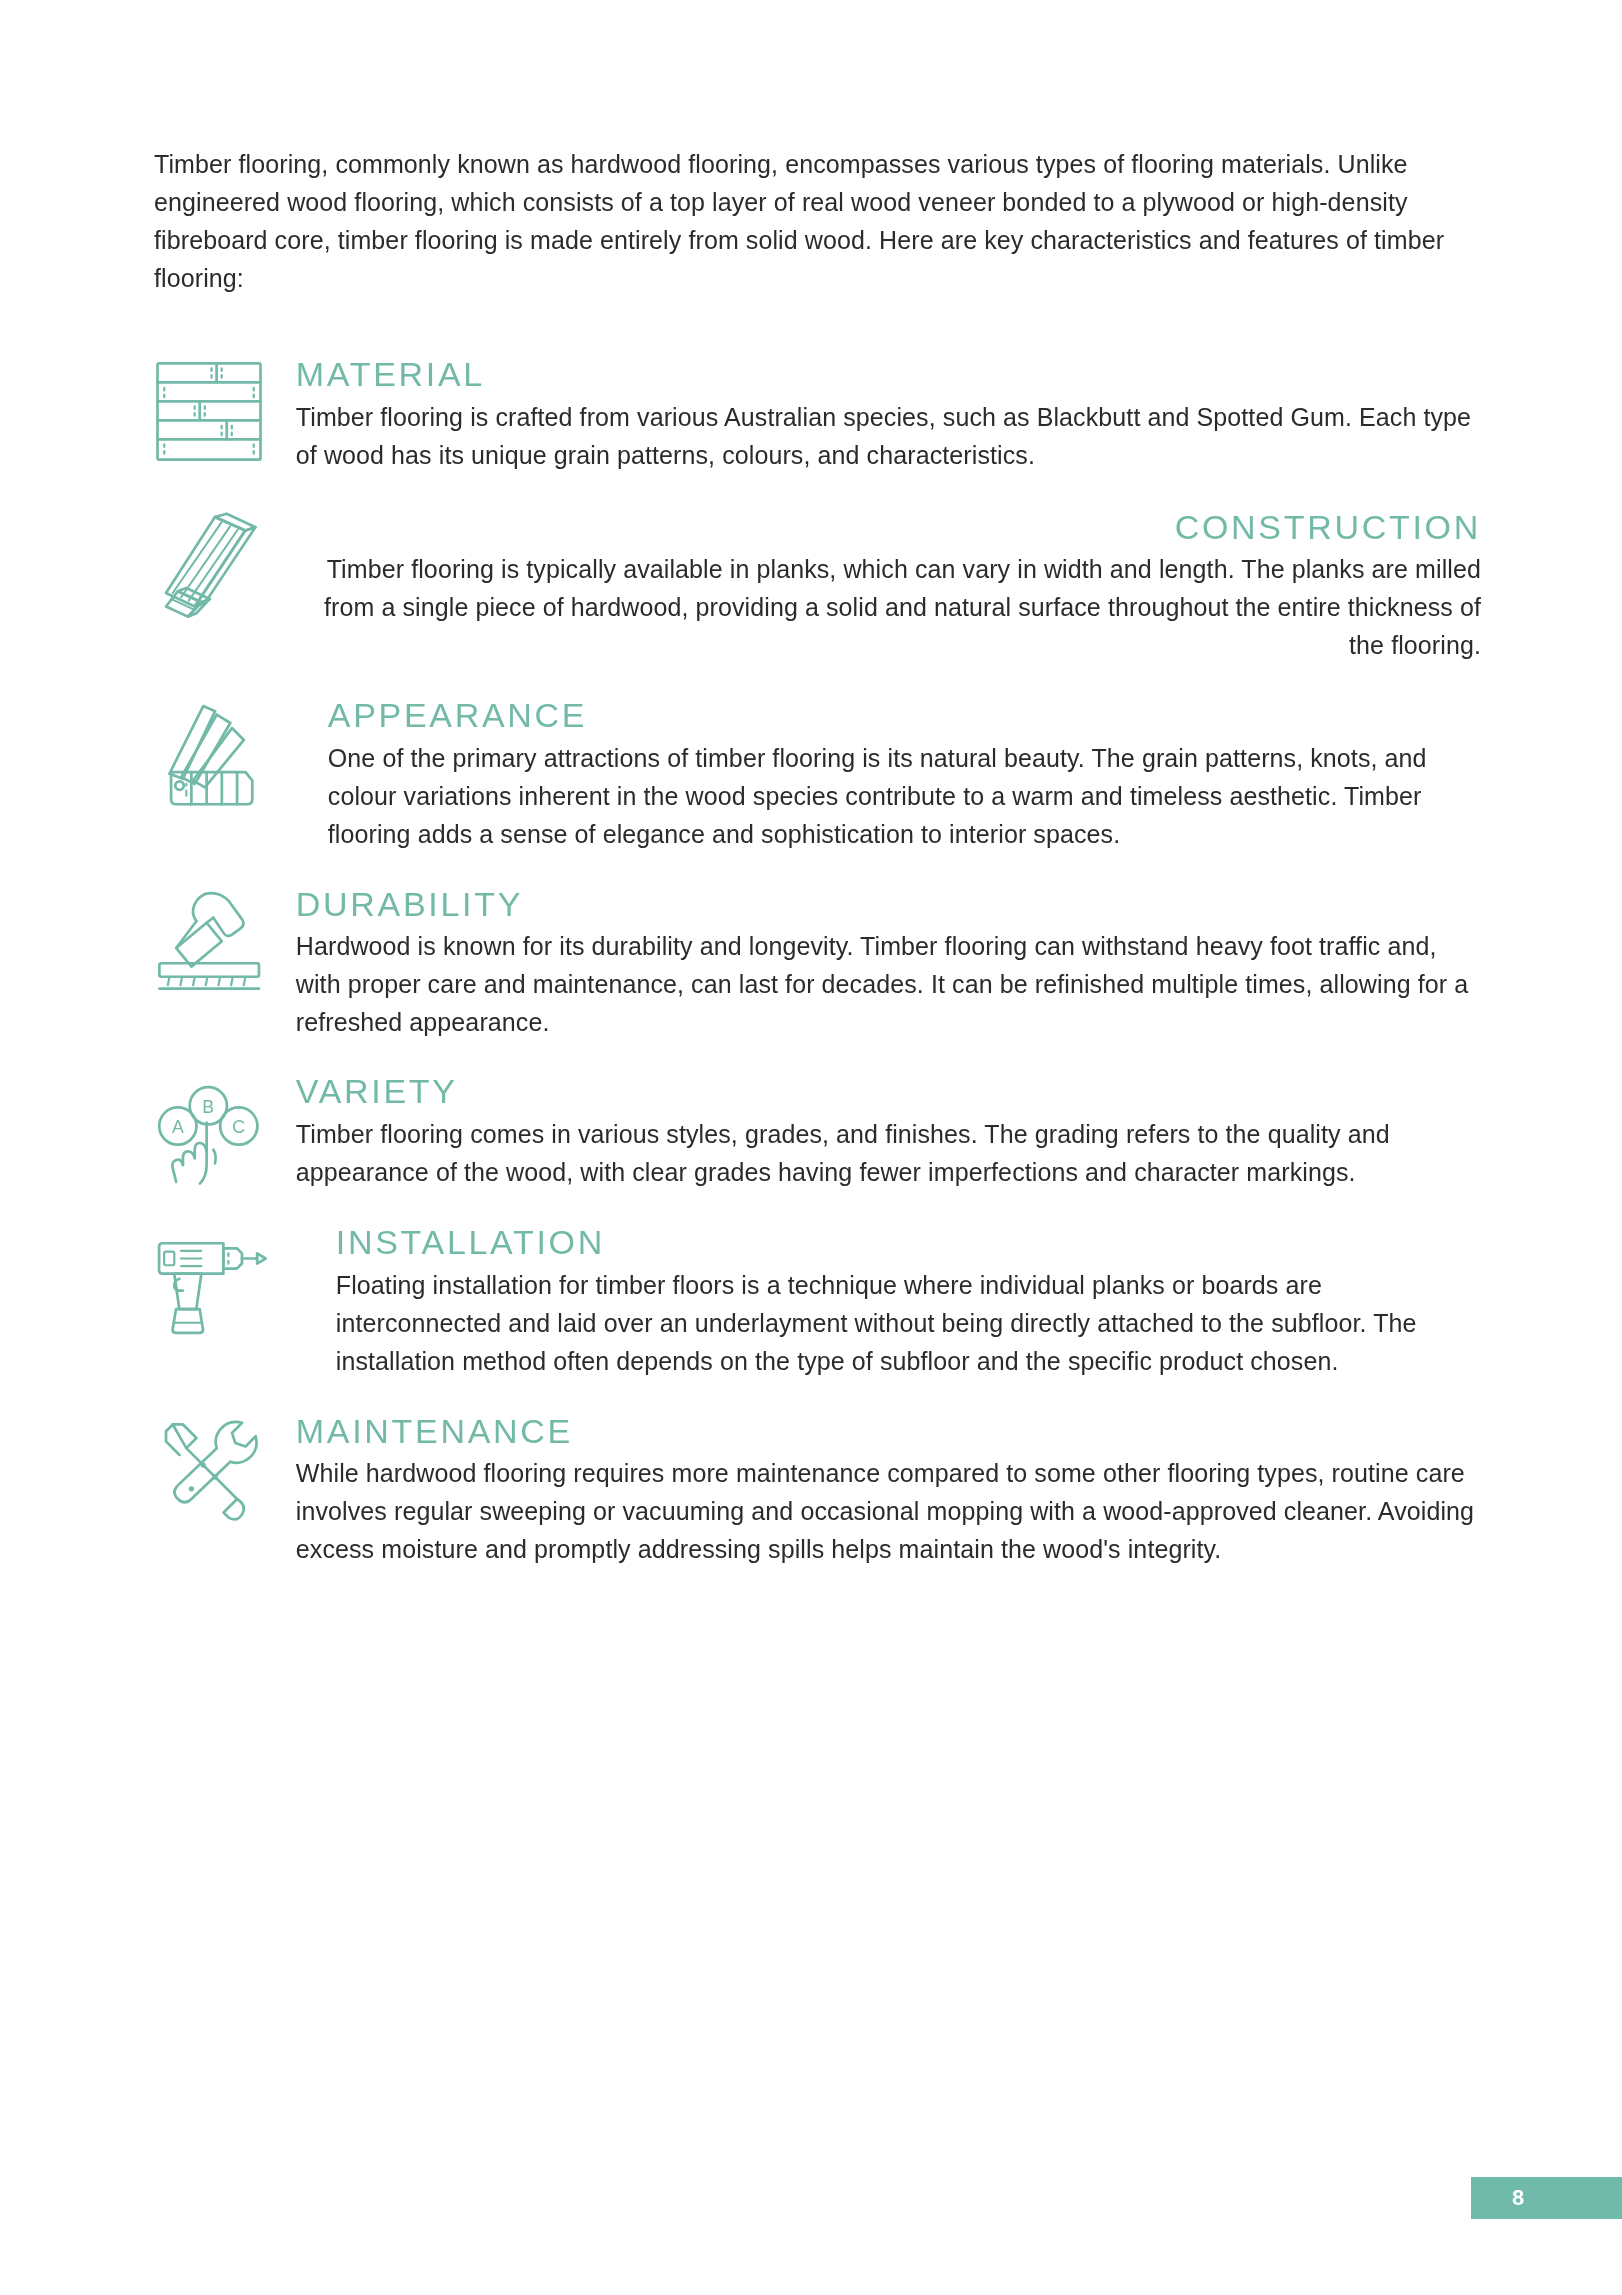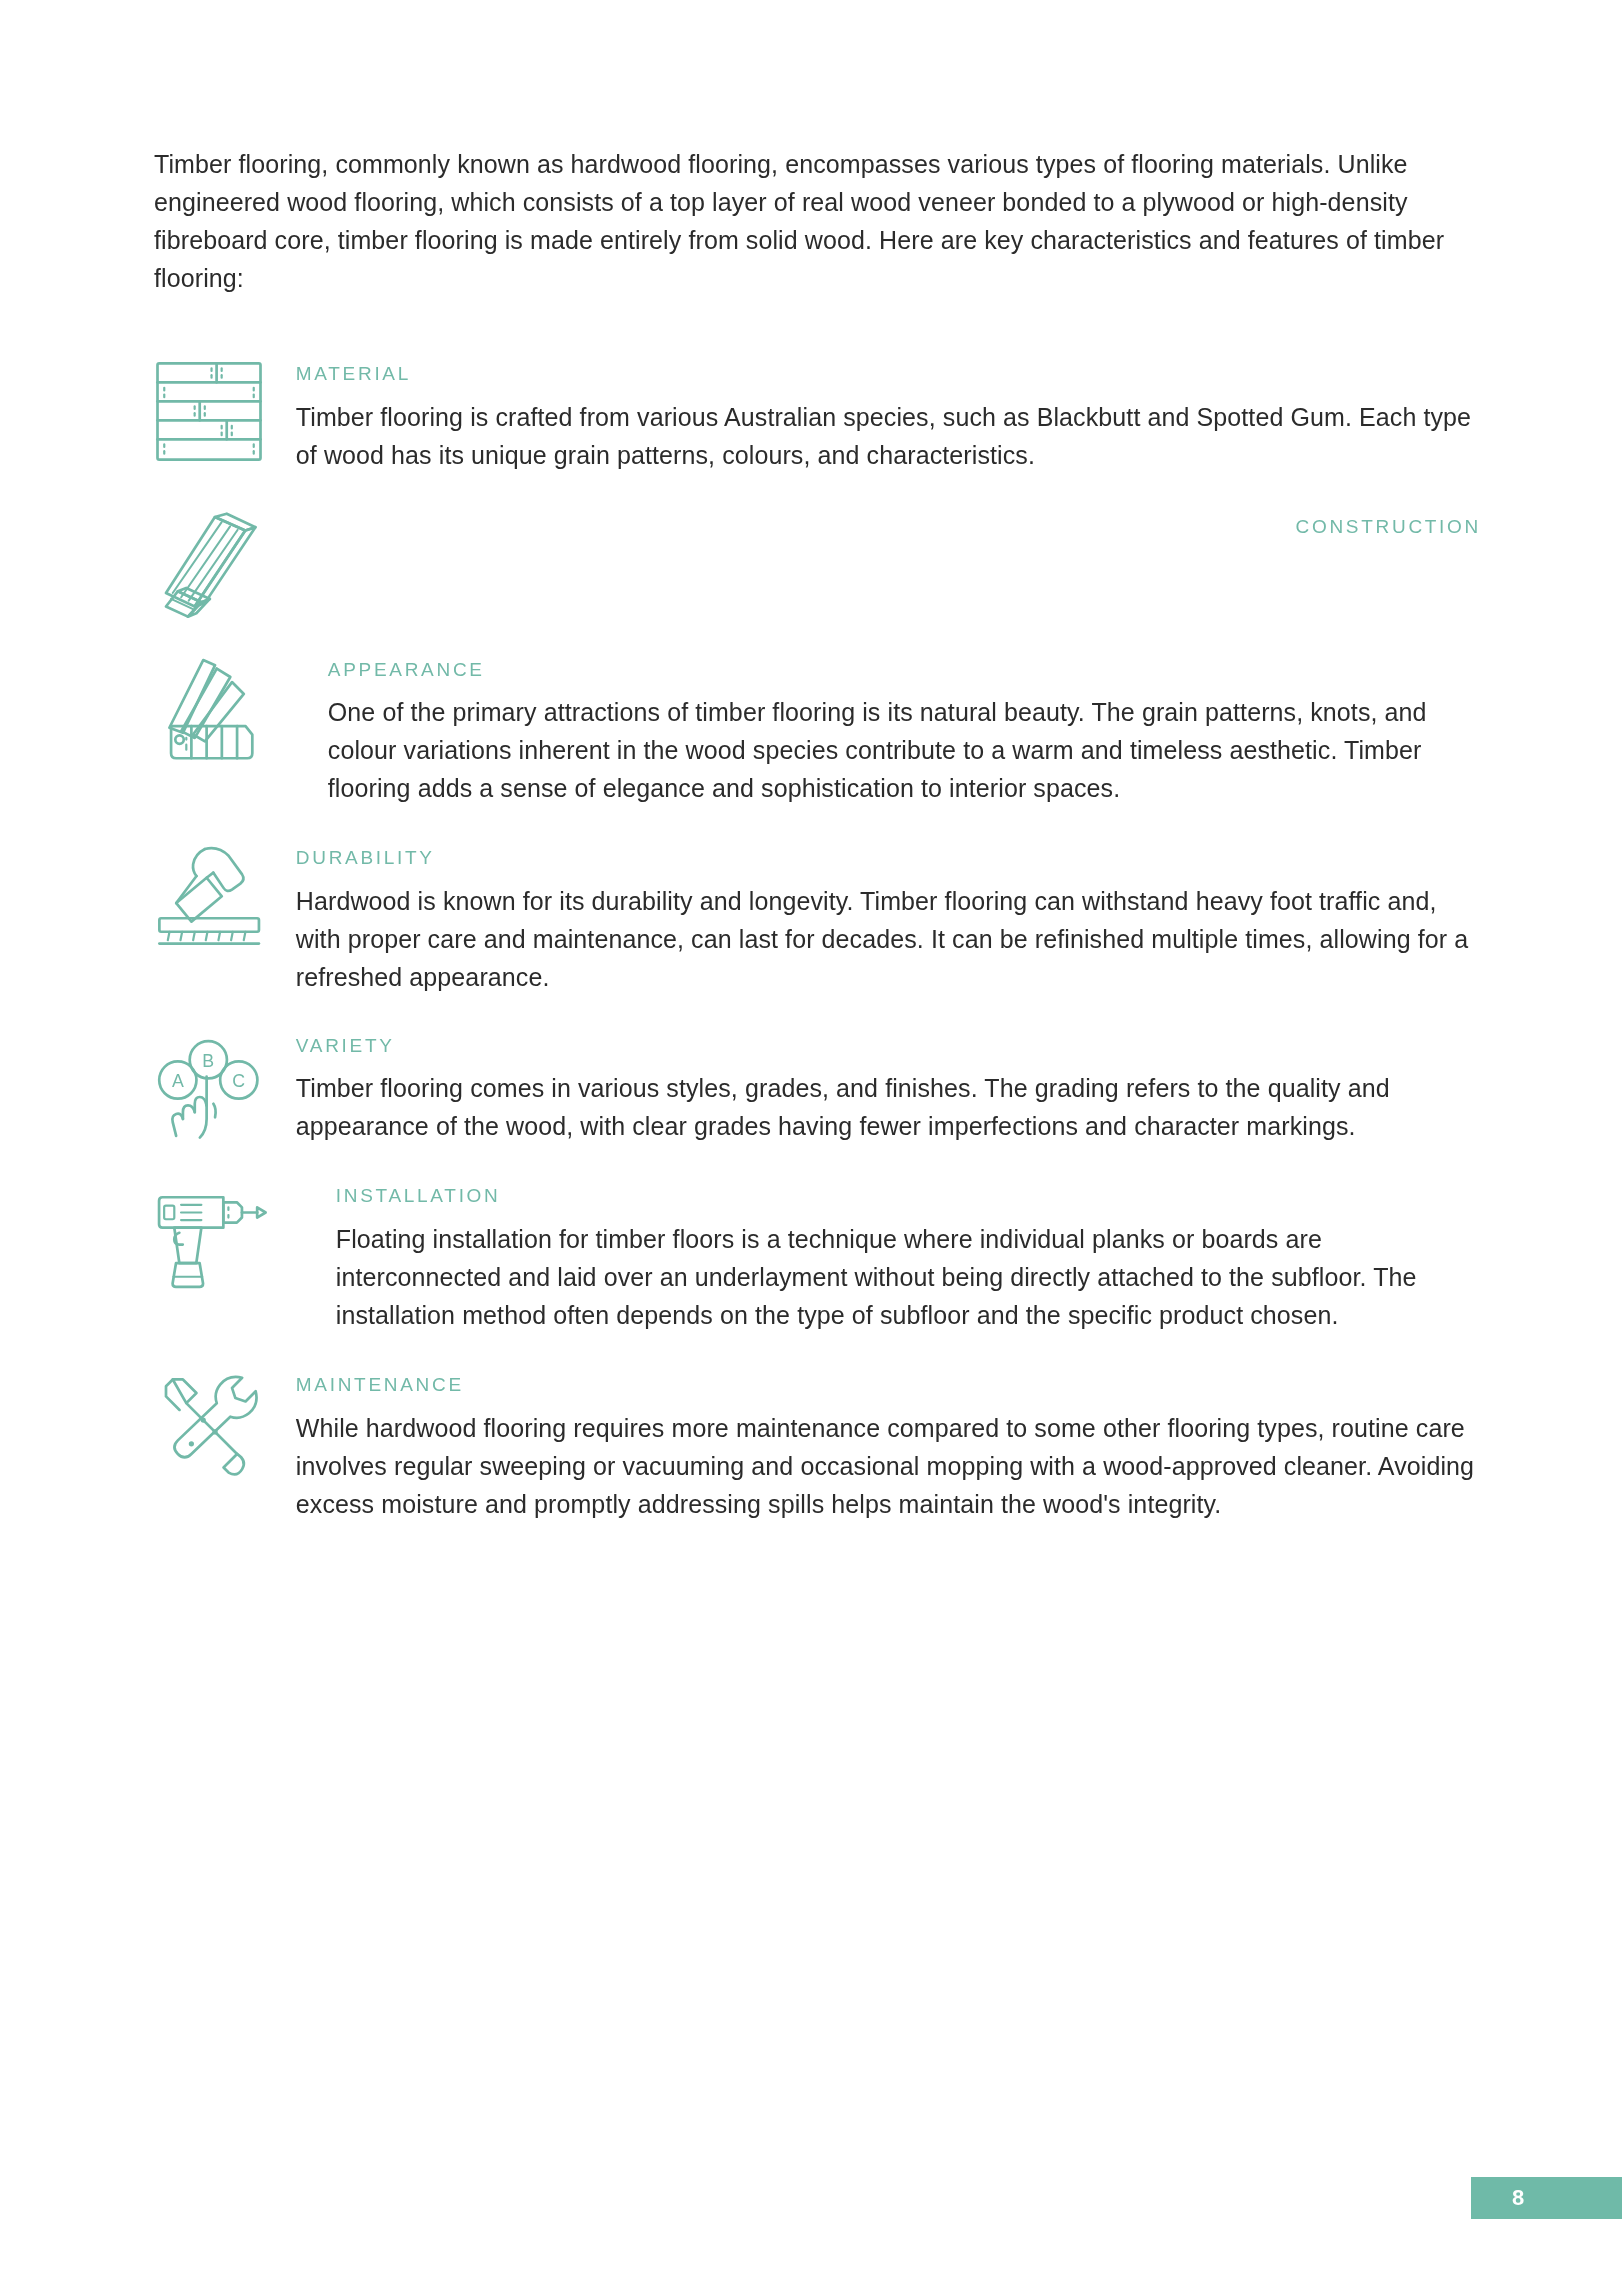--- a/index.html
+++ b/index.html
@@ -66,21 +66,21 @@
     display: block;
   }
 
   .section-body {
     flex: 1 1 auto;
     padding-left: 6.8px;
   }
 
   .section-title {
     color: #72b9a8;
-    font-size: 19px;
+    font-size: 34px;
     letter-spacing: 2.7px;
     font-weight: 400;
     line-height: 32px;
     margin-bottom: 7.6px;
     white-space: nowrap;
   }
 
   .section-text {
     color: #2b2b2b;
     font-size: 25px;
@@ -180,20 +180,21 @@
           <path d="M99 21 L41 105" stroke-width="2.4"></path>
 
           <path d="M28 94 L56 107 L40 124 L14 112 Z"></path>
           <path d="M56 107 L66 103 L50 120 L40 124 Z"></path>
           <path d="M28 94 L38 90 L66 103 L56 107 Z"></path>
           <path d="M20 103 L48 116" stroke-width="2.4"></path>
         </svg>
       </div>
       <div class="section-body">
         <div class="section-title">CONSTRUCTION</div>
+        <div class="section-text">Timber flooring is typically available in planks, which can vary in width and length. The planks are milled from a single piece of hardwood, providing a solid and natural surface throughout the entire thickness of the flooring.</div>
       </div>
     </div>
 
     <div class="section s-appearance">
       <div class="icon-wrap">
         <svg width="112" height="110" viewBox="0 0 132 130" fill="none" stroke="#72b9a8" stroke-width="3.2" stroke-linecap="round" stroke-linejoin="round">
 
           <path d="M58 6 L72 12 L34 92 L18 86 Z"></path>
           <path d="M74 16 L90 26 L48 98 L32 90 Z"></path>
           <path d="M92 32 L106 46 L60 102 L46 94 Z"></path>

